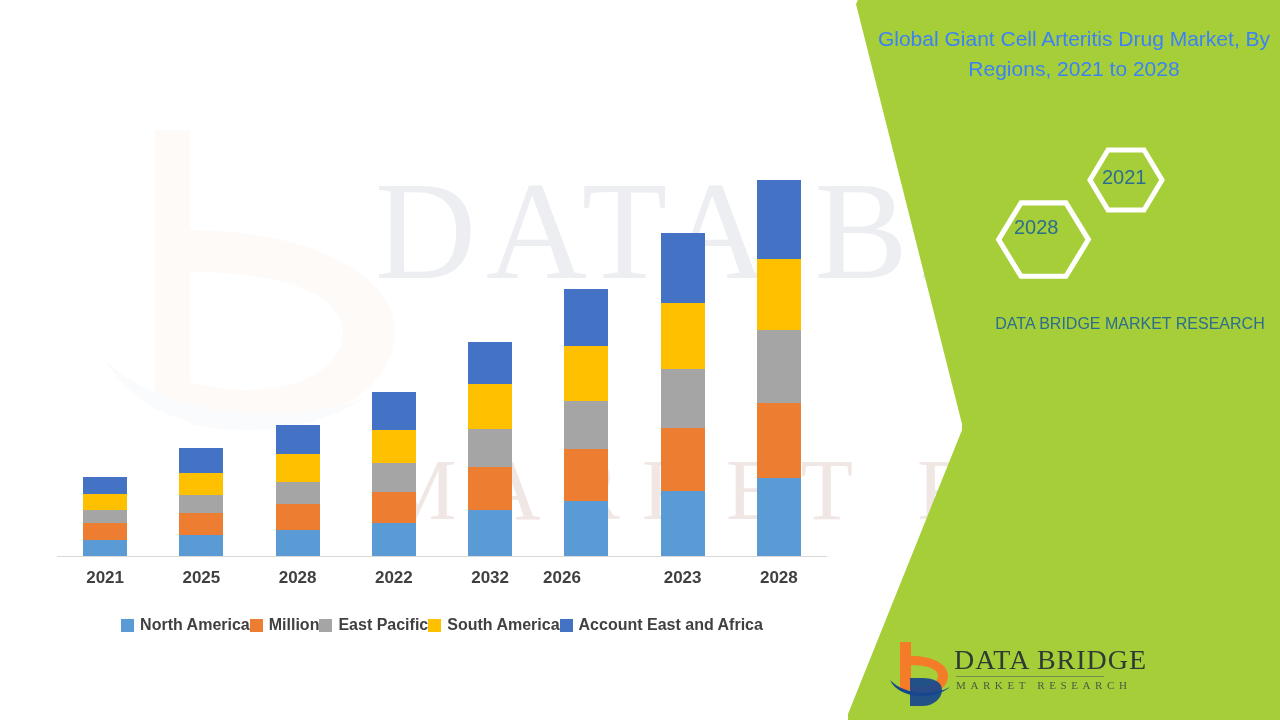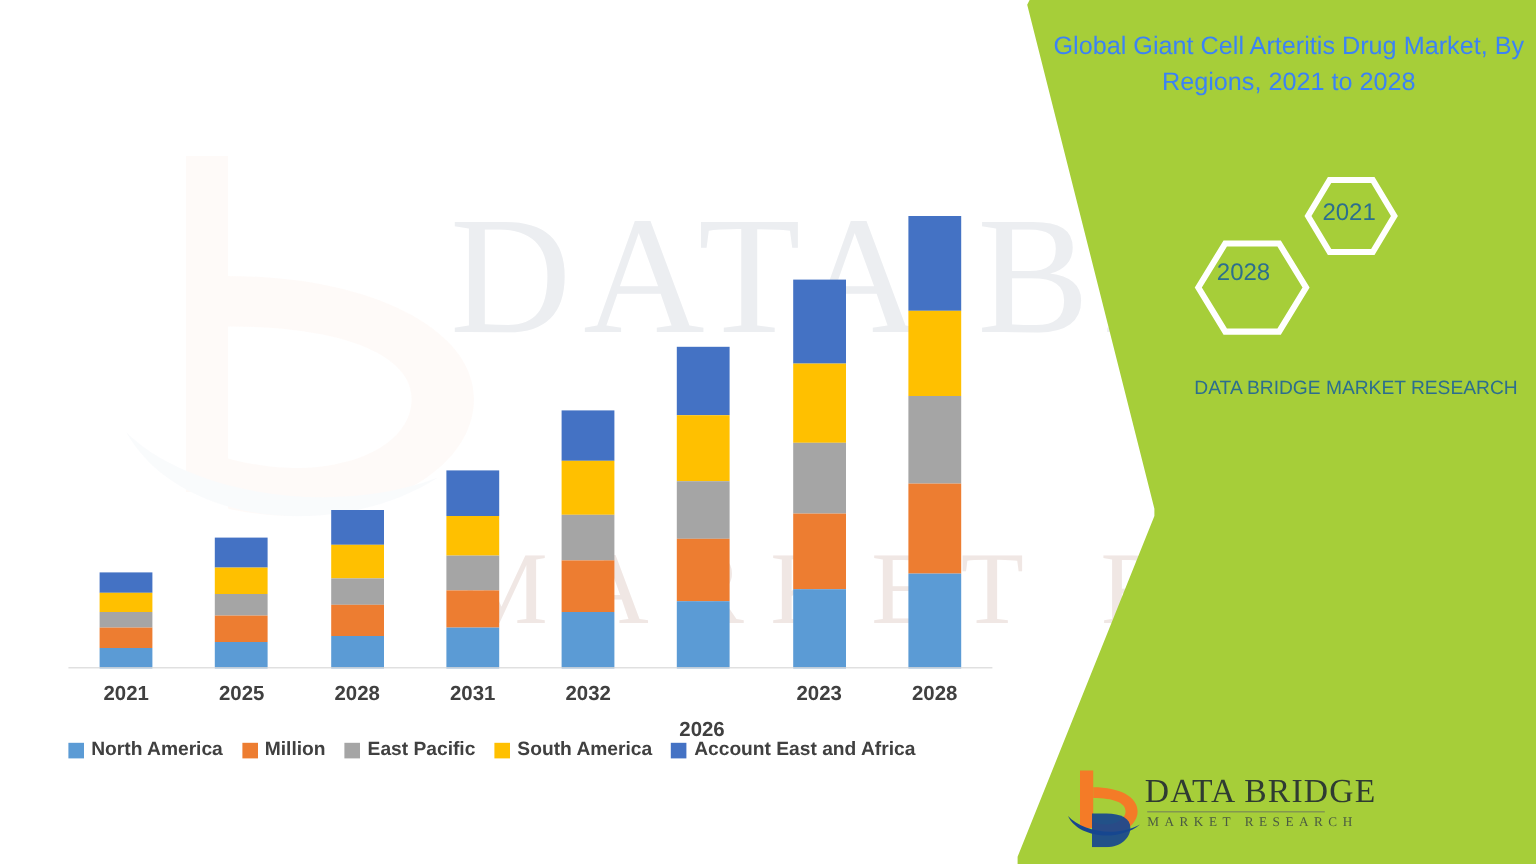--- a/index.html
+++ b/index.html
@@ -107,23 +107,23 @@
     font-weight: 700;
     font-family: "Liberation Sans", sans-serif;
   }
 
   .legend {
     position: absolute;
     left: 57px;
     top: 616px;
     width: 770px;
     display: flex;
-    justify-content: flex-start;
+    justify-content: center;
     align-items: center;
-    gap: 16px;
+    gap: 0;
   }
   .legend-item {
     display: flex;
     align-items: center;
     gap: 6px;
   }
   .legend-swatch {
     width: 13px;
     height: 13px;
     flex: none;
@@ -291,23 +291,23 @@
         <div class="seg" style="height: 73.26px; background: rgb(165, 165, 165);"></div>
         <div class="seg" style="height: 71.225px; background: rgb(255, 192, 0);"></div>
         <div class="seg" style="height: 79.365px; background: rgb(68, 114, 196);"></div>
       </div>
     </div>
   <div class="axis-line"></div>
   <div class="xlabels" id="xlabels">
       <div class="xlabel" style="left: 2.125px;">2021</div>
       <div class="xlabel" style="left: 98.375px;">2025</div>
       <div class="xlabel" style="left: 194.625px;">2028</div>
-      <div class="xlabel" style="left: 290.875px;">2031</div>
+      <div class="xlabel" style="left: 290.875px;">2022</div>
       <div class="xlabel" style="left: 387.125px;">2032</div>
-      <div class="xlabel" style="left: 482px; margin-top: 30px;">2026</div>
+      <div class="xlabel" style="left: 459px;">2026</div>
       <div class="xlabel" style="left: 579.625px;">2023</div>
       <div class="xlabel" style="left: 675.875px;">2028</div>
     </div>
   <div class="legend" id="legend">
       <div class="legend-item">
         <span class="legend-swatch" style="background: rgb(91, 155, 213);"></span>
         <span class="legend-label">North America</span>
       </div>
       <div class="legend-item">
         <span class="legend-swatch" style="background: rgb(237, 125, 49);"></span>

